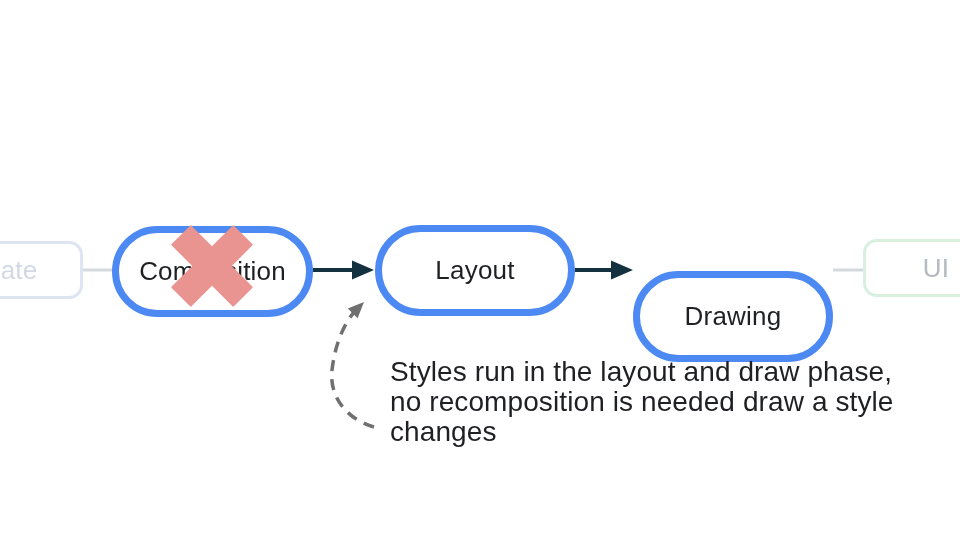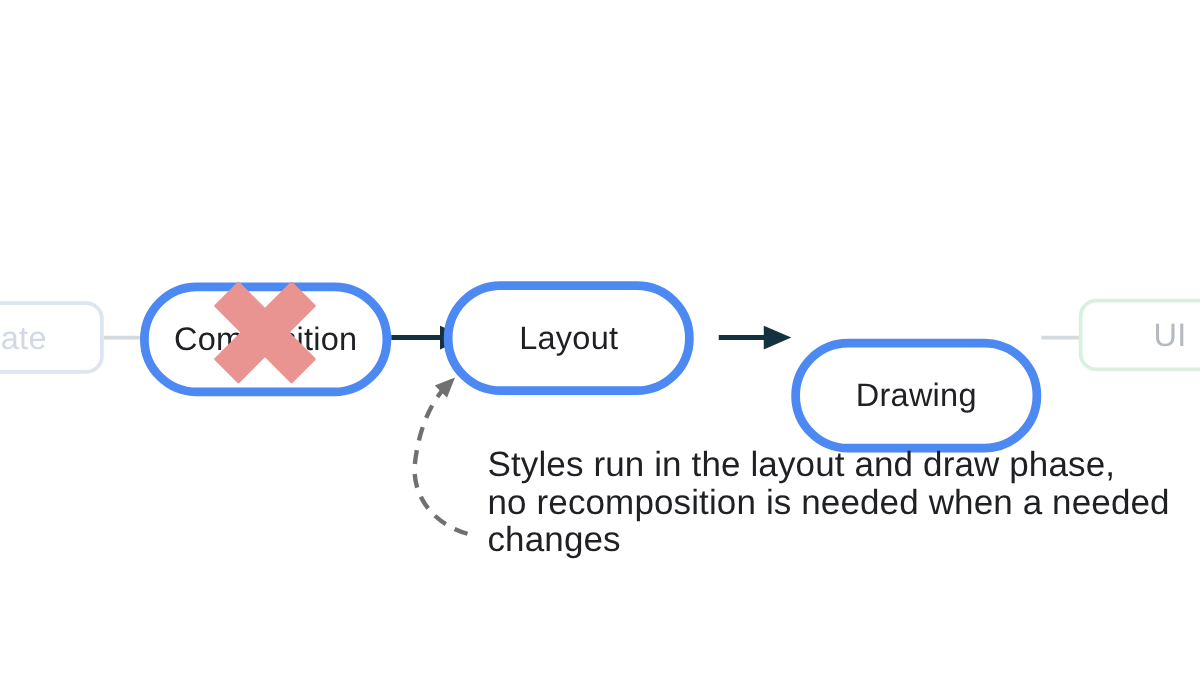--- a/index.html
+++ b/index.html
@@ -92,31 +92,31 @@
 
   <div class="node pill" style="left:112px;top:226px;">
     <span>Composition</span>
   </div>
 
   <div class="cross">
     <span class="bar bar-1"></span>
     <span class="bar bar-2"></span>
   </div>
 
-  <div class="node pill" style="left:355px;top:225px;width:200px;">
+  <div class="node pill" style="left:375px;top:225px;width:200px;">
     <span>Layout</span>
   </div>
 
   <div class="node pill" style="left:633px;top:224px;width:200px;margin-top:47px;">
     <span>Drawing</span>
   </div>
 
   <div class="node muted muted-green" style="left:863px;top:239px;width:146px;">
     <span>UI</span>
   </div>
 
   <div class="annotation">
     <div>Styles run in the layout and draw phase,</div>
-    <div>no recomposition is needed when a needed</div>
+    <div>no recomposition is needed draw a style</div>
     <div>changes</div>
   </div>
 
 </div>
 
 </body></html>

